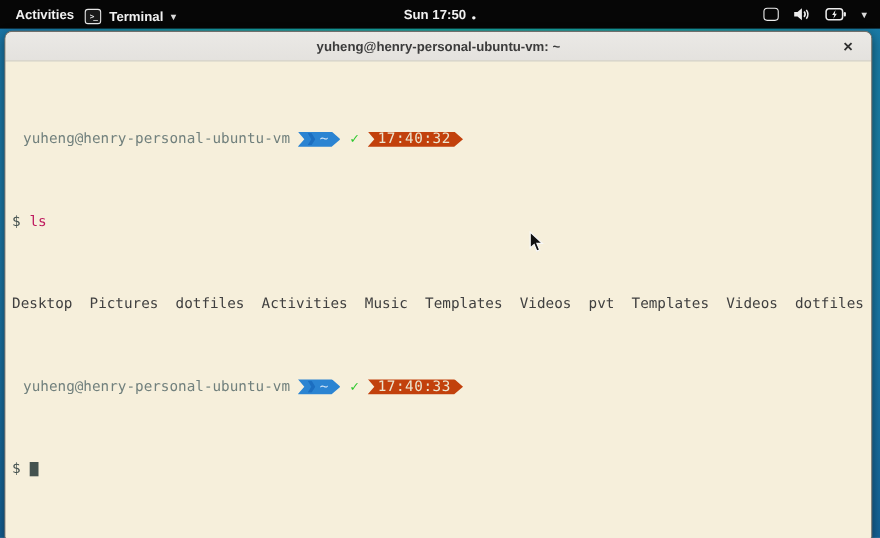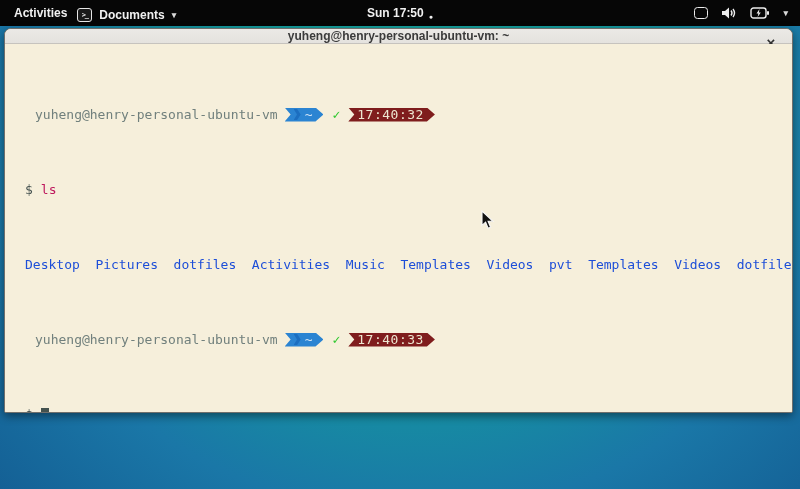--- a/index.html
+++ b/index.html
@@ -30,73 +30,73 @@
     position:absolute; left:0; right:0; text-align:center; pointer-events:none;
     display:flex; justify-content:center; align-items:flex-end; gap:5px;
   }
   .notif-dot { font-size:7px; line-height:1; }
   .topbar-right { margin-left:auto; display:flex; align-items:center; gap:13px; padding-right:12px; }
   .screen-icon { width:14px; height:12px; border:1.5px solid #ececec; border-radius:3.5px; }
   .sys-icon svg { display:block; }
 
   
   .window {
-    position:absolute; left:4px; top:28px; width:789px; height:385px;
+    position:absolute; left:4px; top:28px; width:789px; height:462px;
     border:1px solid #6f6f6c; border-radius:7px 7px 2px 2px;
     box-shadow:0 3px 10px rgba(0,0,0,.45);
     display:flex; flex-direction:column; overflow:hidden; background:#f6efdb;
   }
   .titlebar {
     height:27px; background:linear-gradient(#ebe9e6,#e4e2de);
     border-bottom:1px solid #c6c3be;
     display:flex; align-items:center; justify-content:center; position:relative;
     font-size:12px; font-weight:bold; color:#3b3b3b;
   }
   .close-btn {
     position:absolute; right:11px; top:3px; width:20px; height:20px;
     display:flex; align-items:center; justify-content:center;
     color:#2f2f2f; font-size:15px; font-weight:bold; cursor:pointer;
   }
 
   
   .term {
     flex:1; background:#f6efdb; color:#3f4f4f;
     font-family:"DejaVu Sans Mono", monospace; font-size:13px; line-height:15px;
-    padding:3px 18px; white-space:pre; position:relative;
+    padding:3px 4px; white-space:pre; position:relative;
   }
   .line { display:flex; align-items:center; height:15px; }
   .prompt-line { padding-left:12px; }
   .user { color:#71807d; }
   .banner {
     display:inline-flex; align-items:center; height:14px;
     padding:0 11px 0 9px; margin-left:7px;
     clip-path:polygon(0 0, calc(100% - 8px) 0, 100% 50%, calc(100% - 8px) 100%, 0 100%, 6px 50%);
   }
   .banner.path { background:#2b84d2; color:#cfe3f6; gap:4px; }
   .chev { width:7px; height:11px; background:#1c6ec0;
     clip-path:polygon(0 0, 50% 0, 100% 50%, 50% 100%, 0 100%, 48% 50%); }
   .check { color:#2ec82e; margin-left:9px; font-weight:bold; }
-  .banner.time { background:#7f1d1d; color:#ece6d0; margin-left:8px; letter-spacing:.5px; }
+  .banner.time { background:#c2410c; color:#ece6d0; margin-left:8px; letter-spacing:.5px; }
   .dollar { color:#44514f; padding-left:2px; }
   .cmd { color:#be185d; margin-left:8px; }
-  .dirs { padding-left:2px; color:#1d4ed8; display:flex; gap:15.6px; }
+  .dirs { padding-left:2px; color:#404040; display:flex; gap:15.6px; }
   .cursor-block { display:inline-block; width:8px; height:13px; background:#44524f; margin-left:8px; }
 
   
   .pointer { position:absolute; left:481px; top:210px; pointer-events:none; }
 </style>
 </head>
 <body>
 
 <div class="topbar">
   <div class="topbar-left">
     <span class="activities">Activities</span>
     <span class="app-menu">
       <span class="term-glyph">&gt;_</span>
-      <span>Documents</span>
+      <span>Terminal</span>
       <span class="caret-down">▾</span>
     </span>
   </div>
   <div class="topbar-center">
     <span>Sun 17:50</span>
     <span class="notif-dot">●</span>
   </div>
   <div class="topbar-right">
     <span class="screen-icon"></span>
     <span class="sys-icon">

